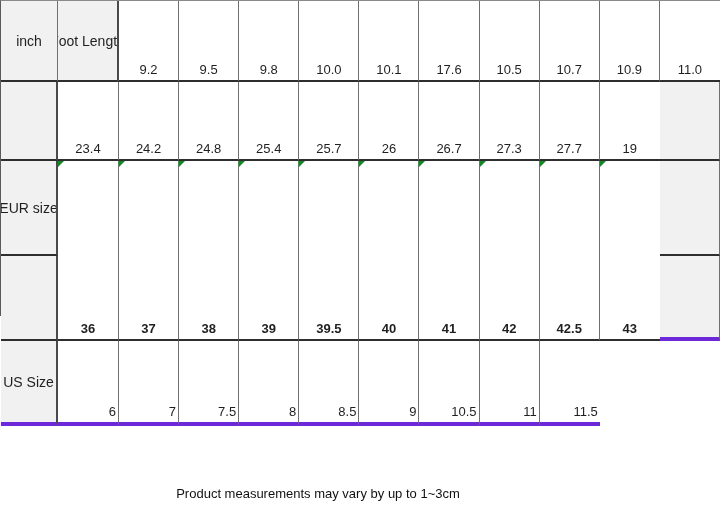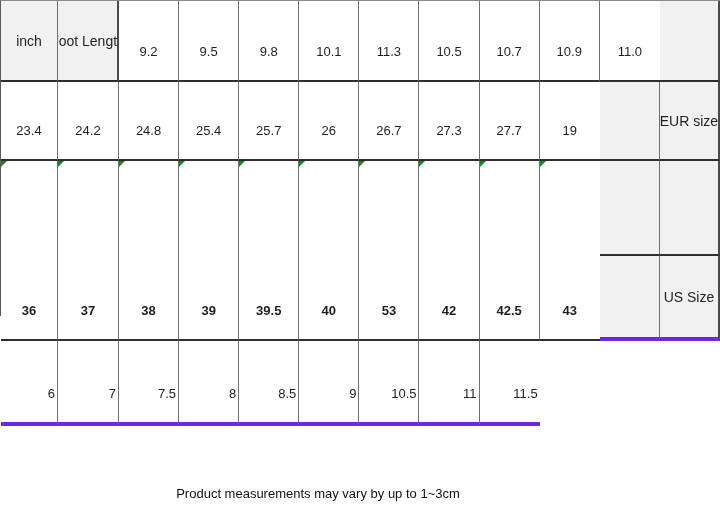--- a/index.html
+++ b/index.html
@@ -25,21 +25,21 @@
   .lab{
     background:#f1f1f1;
     display:flex;align-items:center;justify-content:center;
     font-size:14px;white-space:nowrap;
   }
   .colB{border-right:2px solid #4a4a4a;}
   .last{border-right:none;}
   .bot{border-bottom:4px solid #6d28d9;}
   .val{
     display:flex;align-items:flex-end;justify-content:center;
-    font-size:13px;padding-bottom:21px;
+    font-size:13px;padding-bottom:3px;
   }
   .valr{justify-content:flex-end;padding-right:2px;}
   .merge{grid-row:span 2;font-weight:bold;}
   .tri{
     position:absolute;left:0;top:0;width:0;height:0;
     border-top:6px solid #0d8a20;border-right:6px solid transparent;
   }
   #footer-note{
     position:absolute;left:0;top:486px;width:636px;
     text-align:center;font-size:13px;color:#111111;
@@ -49,22 +49,23 @@
 <body>
 
 <div id="stage">
   <div id="size-table">
 
     <div class="c lab">inch</div>
     <div class="c lab colB">Foot Length</div>
     <div class="c val">9.2</div>
     <div class="c val">9.5</div>
     <div class="c val">9.8</div>
+    <div class="c val">10.0</div>
     <div class="c val">10.1</div>
-    <div class="c val">11.3</div>
+    <div class="c val">17.6</div>
     <div class="c val">10.5</div>
     <div class="c val">10.7</div>
     <div class="c val">10.9</div>
     <div class="c val last">11.0</div>
 
     <div class="c lab colB"></div>
     <div class="c val">23.4</div>
     <div class="c val">24.2</div>
     <div class="c val">24.8</div>
     <div class="c val">25.4</div>
@@ -96,21 +97,21 @@
     <div class="c val merge">
         <span class="tri"></span>
         <span>39.5</span>
       </div>
     <div class="c val merge">
         <span class="tri"></span>
         <span>40</span>
       </div>
     <div class="c val merge">
         <span class="tri"></span>
-        <span>53</span>
+        <span>41</span>
       </div>
     <div class="c val merge">
         <span class="tri"></span>
         <span>42</span>
       </div>
     <div class="c val merge">
         <span class="tri"></span>
         <span>42.5</span>
       </div>
     <div class="c val merge last">

